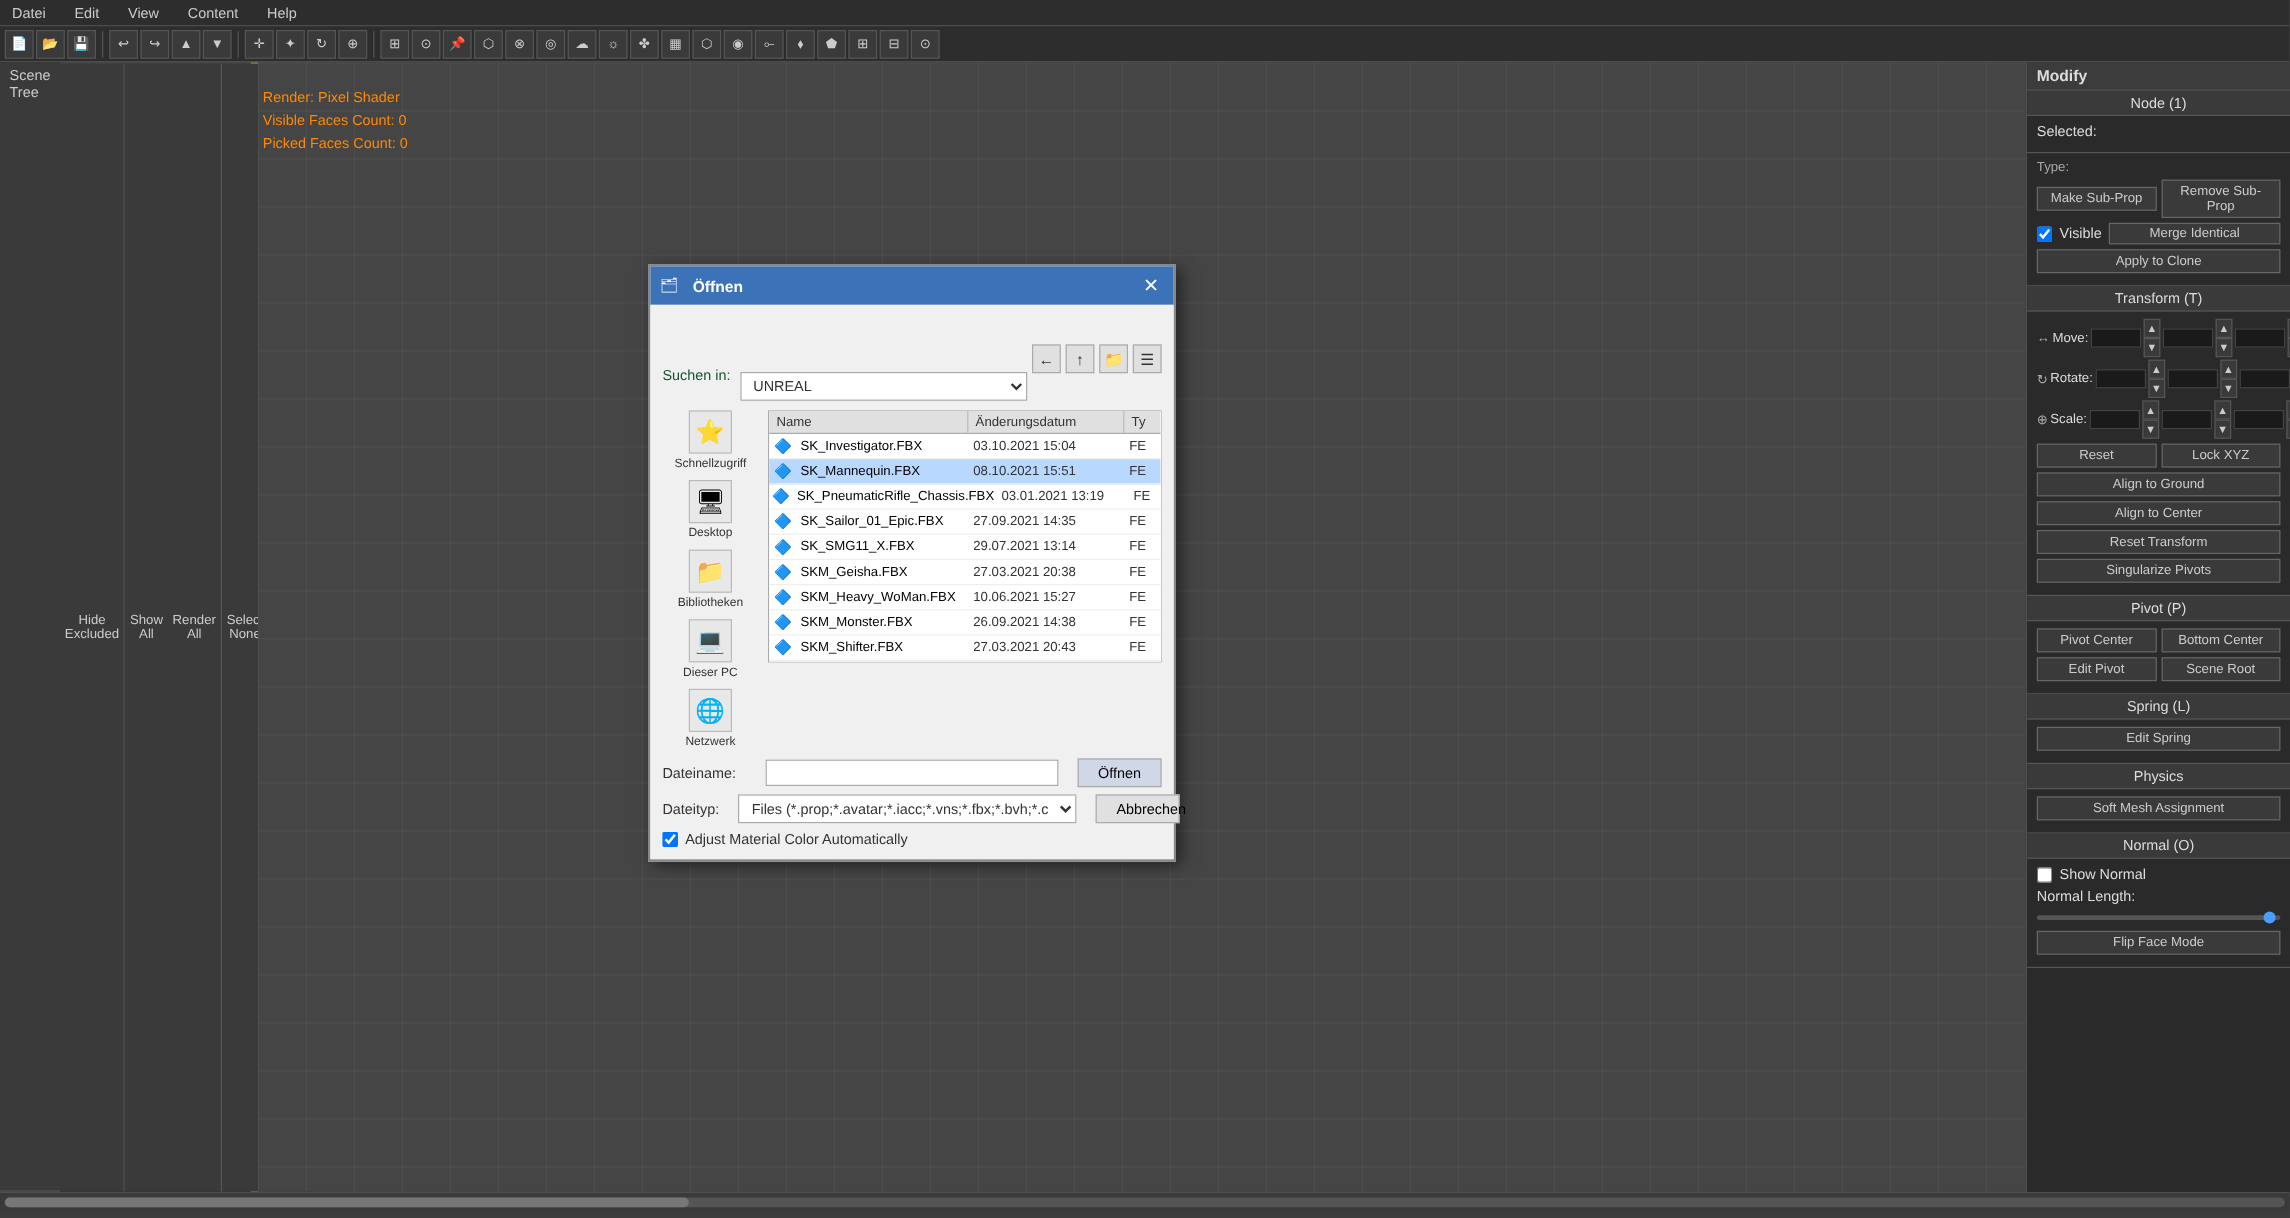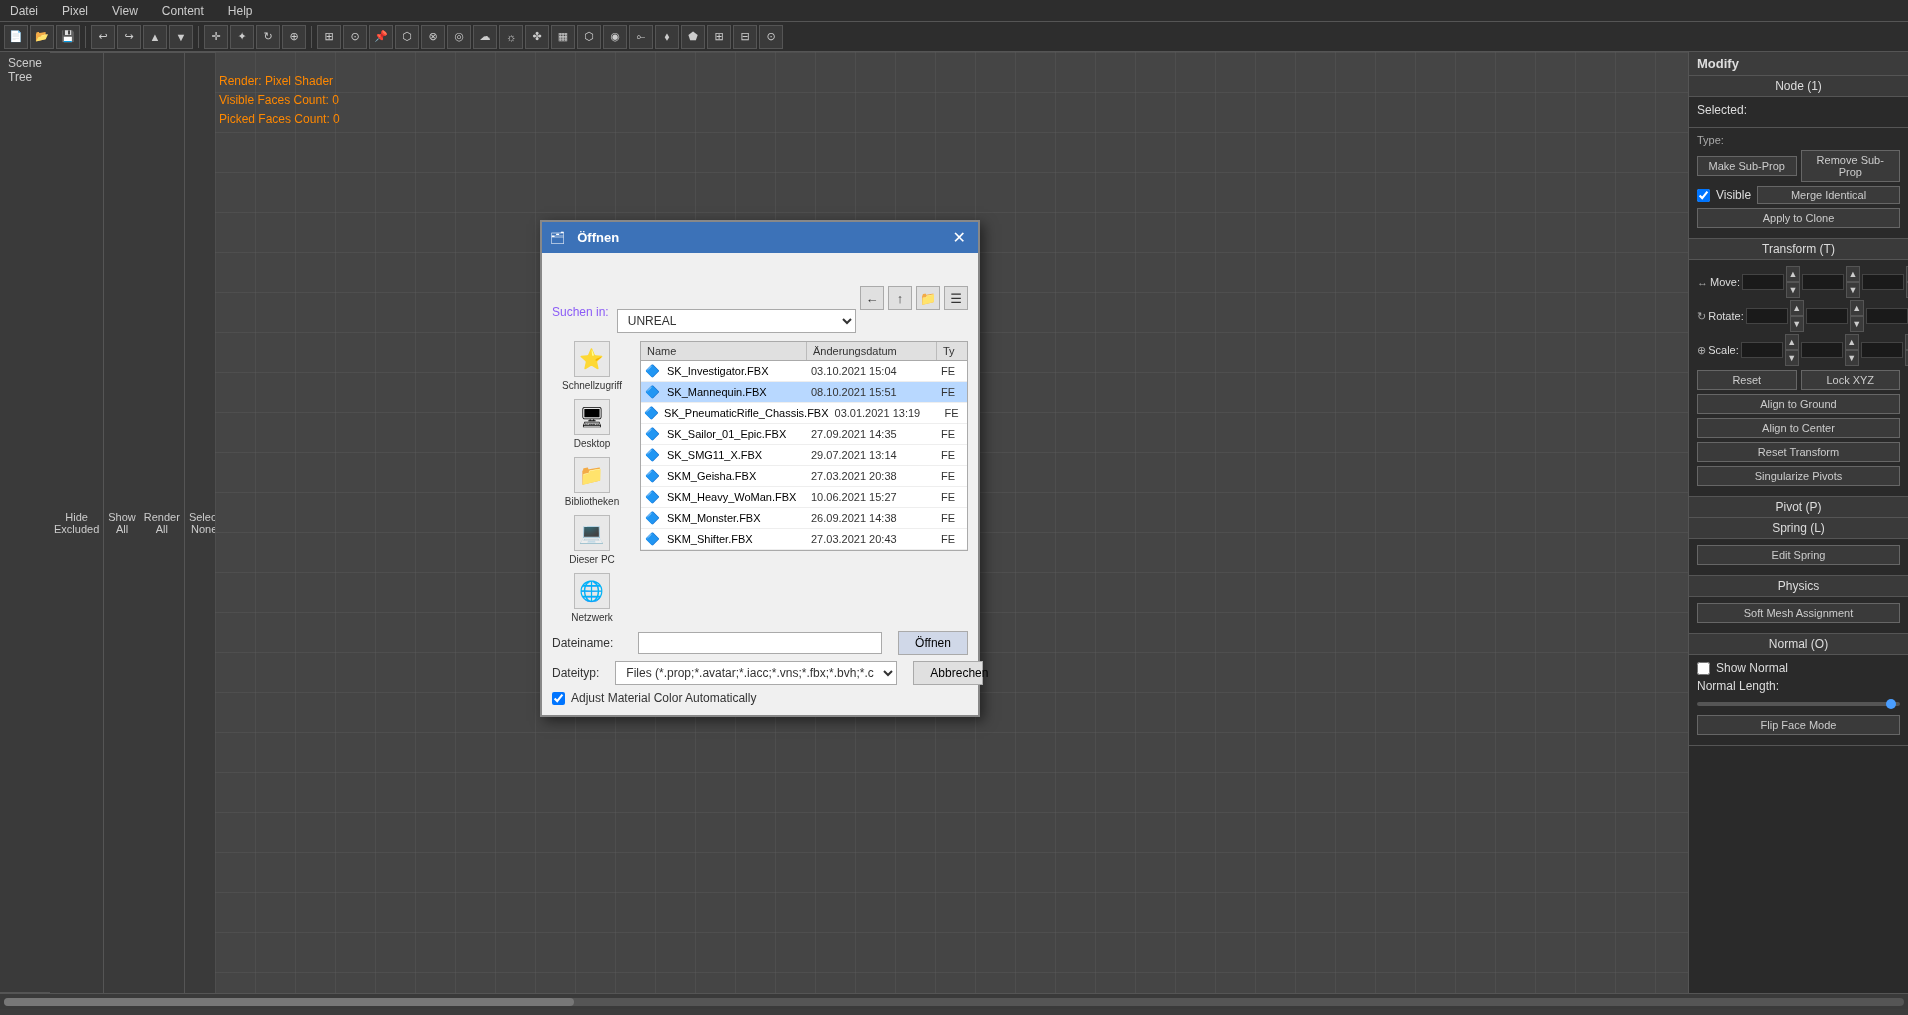--- a/index.html
+++ b/index.html
@@ -55,21 +55,21 @@
     
     #open-dialog { position: fixed; top: 220px; left: 540px; width: 440px; background: #f0f0f0; border: 2px solid #888; box-shadow: 4px 4px 12px rgba(0,0,0,0.5); z-index: 200; color: #000; font-size: 12px; }
     #dialog-title-bar { background: #3c72b8; color: #fff; padding: 6px 8px; display: flex; align-items: center; justify-content: space-between; }
     #dialog-title-icon { margin-right: 6px; }
     #dialog-title-text { font-size: 13px; font-weight: bold; }
     #dialog-close { background: none; border: none; color: #fff; cursor: pointer; font-size: 16px; padding: 0 4px; }
     #dialog-body { padding: 10px; background: #f0f0f0; }
     
     
     #dialog-toolbar { display: flex; align-items: center; margin-bottom: 8px; gap: 4px; }
-    .dlg-label { white-space: nowrap; color: #8b5cf6; margin-right: 4px; margin-top: 28px; }
+    .dlg-label { white-space: nowrap; color: #14532d; margin-right: 4px; margin-top: 28px; }
     #location-dropdown { flex: 1; padding: 3px 6px; background: #fff; border: 1px solid #aaa; color: #333; font-size: 12px; margin-top: 46px; }
     .dlg-icon-btn { width: 24px; height: 24px; background: #e0e0e0; border: 1px solid #aaa; cursor: pointer; display: flex; align-items: center; justify-content: center; font-size: 13px; color: #333; }
 
     
     #dialog-nav { display: flex; margin-bottom: 8px; gap: 8px; }
     #dialog-sidebar { width: 80px; display: flex; flex-direction: column; gap: 8px; align-items: center; }
     .nav-item { display: flex; flex-direction: column; align-items: center; cursor: pointer; gap: 3px; }
     .nav-icon { width: 36px; height: 36px; background: #e8e8e8; border: 1px solid #bbb; display: flex; align-items: center; justify-content: center; font-size: 20px; }
     .nav-label { font-size: 10px; color: #333; text-align: center; }
 
@@ -97,21 +97,21 @@
     #dialog-checkbox-row { display: flex; align-items: center; gap: 6px; margin-top: 4px; font-size: 12px; color: #333; }
 
     
     #bottom-scroll { height: 16px; background: #3a3a3a; border-top: 1px solid #555; display: flex; align-items: center; padding: 0 4px; }
   </style>
 </head>
 <body>
 
 <div id="menu-bar">
   <div class="menu-item">Datei</div>
-  <div class="menu-item">Pixel</div>
+  <div class="menu-item">Edit</div>
   <div class="menu-item">View</div>
   <div class="menu-item">Content</div>
   <div class="menu-item">Help</div>
 </div>
 
 <div id="toolbar">
   <button class="toolbar-btn">📄</button>
   <button class="toolbar-btn">📂</button>
   <button class="toolbar-btn">💾</button>
   <div class="toolbar-sep"></div>
@@ -258,20 +258,30 @@
         <button class="rp-btn">Reset</button>
         <button class="rp-btn">Lock XYZ</button>
       </div>
       <button class="rp-btn-full">Align to Ground</button>
       <button class="rp-btn-full">Align to Center</button>
       <button class="rp-btn-full">Reset Transform</button>
       <button class="rp-btn-full">Singularize Pivots</button>
     </div>
 
     <div class="section-title">Pivot (P)</div>
+    <div class="rp-section">
+      <div class="rp-row">
+        <button class="rp-btn">Pivot Center</button>
+        <button class="rp-btn">Bottom Center</button>
+      </div>
+      <div class="rp-row">
+        <button class="rp-btn">Edit Pivot</button>
+        <button class="rp-btn">Scene Root</button>
+      </div>
+    </div>
 
     <div class="section-title">Spring (L)</div>
     <div class="rp-section">
       <button class="rp-btn-full">Edit Spring</button>
     </div>
 
     <div class="section-title">Physics</div>
     <div class="rp-section">
       <button class="rp-btn-full">Soft Mesh Assignment</button>
     </div>

